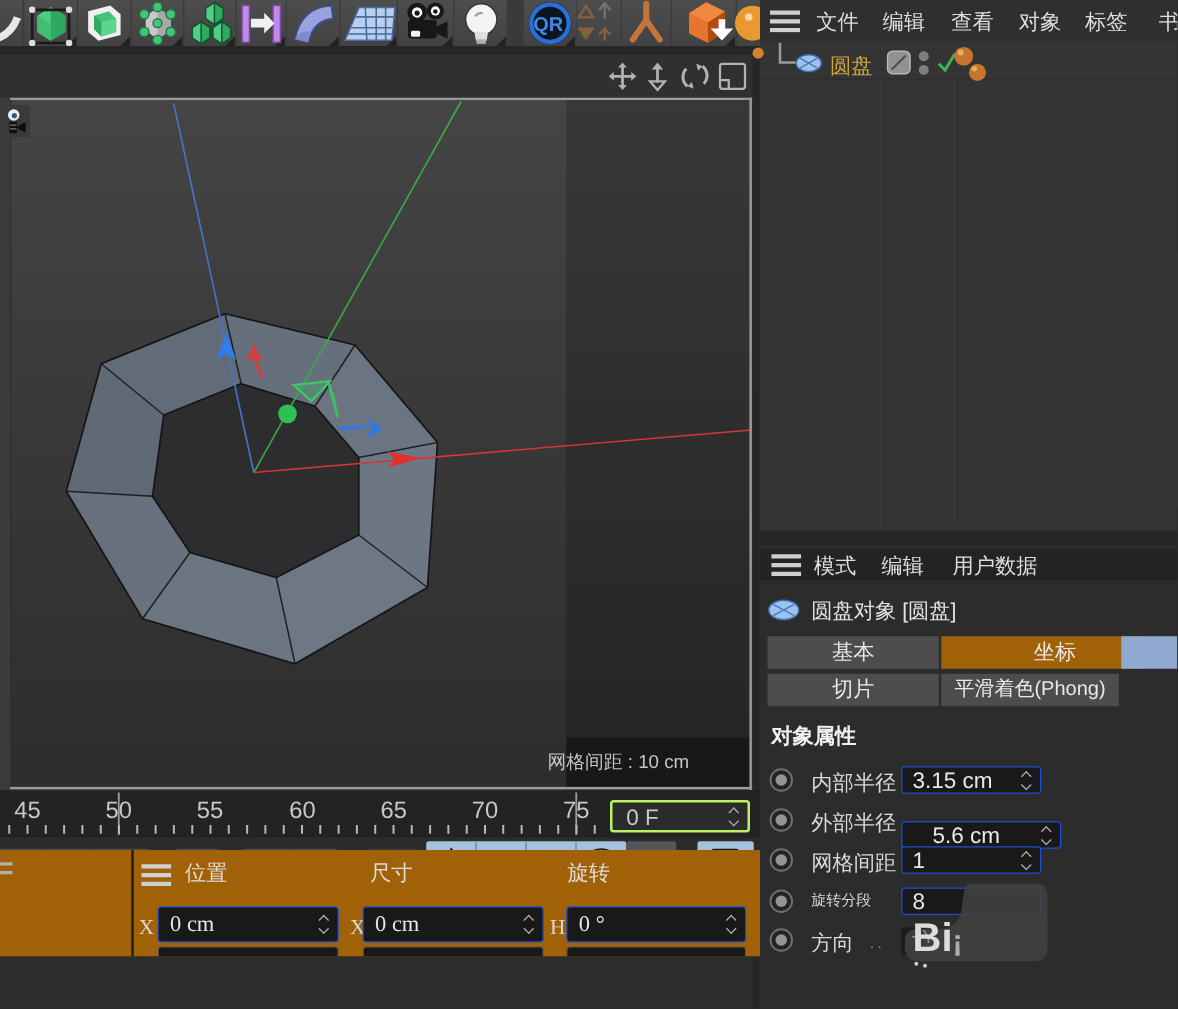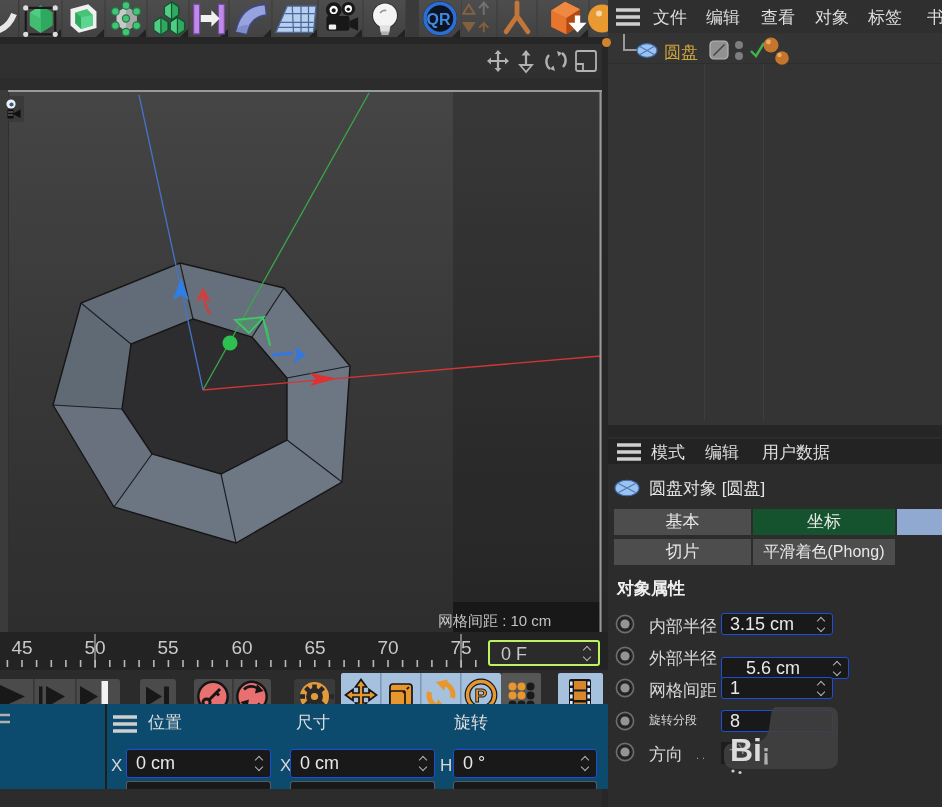--- a/index.html
+++ b/index.html
@@ -236,21 +236,21 @@
   <span class="abs" style="left:97px;top:4px;font-size:17px;color:#dedede;">编辑</span>
   <span class="abs" style="left:154px;top:4px;font-size:17px;color:#dedede;">用户数据</span>
 
   <svg class="abs" style="left:6px;top:42px;" width="26" height="18" xmlns="http://www.w3.org/2000/svg">
     <ellipse cx="13" cy="9" rx="12" ry="7.8" fill="#9cc3f0" stroke="#3f6eae" stroke-width="1.1"></ellipse>
     <path d="M4.5 4.5 L21.5 13.5 M21.5 4.5 L4.5 13.5" stroke="#4a78b8" stroke-width="1.1"></path>
   </svg>
   <span class="abs" style="left:41px;top:40px;font-size:17px;color:#e2e2e2;">圆盘对象 [圆盘]</span>
 
   <div class="abs" style="left:6px;top:72px;width:137px;height:26px;background:#4d4d4d;color:#e8e8e8;font-size:17px;text-align:center;line-height:26px;">基本</div>
-  <div class="abs" style="left:145px;top:72px;width:142px;height:26px;background:#14532d;color:#e8e8e8;font-size:17px;text-align:center;line-height:26px;">坐标</div>
+  <div class="abs" style="left:145px;top:72px;width:142px;height:26px;background:#a16207;color:#e8e8e8;font-size:17px;text-align:center;line-height:26px;padding-left:20px;">坐标</div>
   <div class="abs" style="left:289px;top:72px;width:45px;height:26px;background:#8fa9d0;"></div>
   <div class="abs" style="left:6px;top:102px;width:137px;height:26px;background:#4d4d4d;color:#e8e8e8;font-size:17px;text-align:center;line-height:26px;">切片</div>
   <div class="abs" style="left:145px;top:102px;width:142px;height:26px;background:#4d4d4d;color:#e8e8e8;font-size:16px;text-align:center;line-height:26px;">平滑着色(Phong)</div>
 
   <span class="abs" style="left:9px;top:140px;font-size:17px;font-weight:bold;color:#f0f0f0;">对象属性</span>
 
   <svg class="abs" style="left:7px;top:176px;" width="22" height="150" xmlns="http://www.w3.org/2000/svg">
     <g>
       <circle cx="10" cy="11" r="8.6" fill="#242424" stroke="#6e6e6e" stroke-width="1.6"></circle>
       <circle cx="10" cy="11" r="4.6" fill="#949494"></circle>
@@ -331,21 +331,21 @@
     <path d="M-6 8 l5 2 l-1.5 -5.5 z" fill="#b2b2b2" stroke="none"></path>
   </g>
 
   <g transform="translate(106,17)" stroke-width="1.8">
     <rect x="-10" y="-10" width="20" height="20" rx="2"></rect>
     <path d="M-10 3 H-3 V10"></path>
   </g>
 </svg>
 </div>
 
-<div class="abs" id="viewport" style="left:0;top:90px;width:602px;height:432px;">
+<div class="abs" id="viewport" style="left:0;top:78px;width:602px;height:432px;">
 <svg width="602" height="554" xmlns="http://www.w3.org/2000/svg">
 <defs>
 <linearGradient id="vpg" x1="0" y1="0" x2="0" y2="1">
 <stop offset="0" stop-color="#454545"></stop>
             <stop offset="0.5" stop-color="#383838"></stop>
             <stop offset="1" stop-color="#2d2d2d"></stop>
 </linearGradient>
 </defs>
 <rect x="0" y="0" width="602" height="554" fill="url(#vpg)"></rect>
 <rect x="0" y="0" width="8" height="554" fill="#3b3b3b"></rect>
@@ -577,21 +577,21 @@
             <rect x="7.4" y="-7" width="2.6" height="4"></rect>
             <rect x="7.4" y="-0.5" width="2.6" height="4"></rect>
             <rect x="7.4" y="6" width="2.6" height="4"></rect>
             <rect x="7.4" y="12" width="2.6" height="3.4"></rect>
     </g>
   </g>
   <polygon points="603,46 593,46 603,36" fill="#1e1e1e"></polygon>
 </svg>
 </div>
 
-<div class="abs" id="coords" style="left:0;top:704px;width:608px;height:85px;background:#0c4a6e;">
+<div class="abs" id="coords" style="left:0;top:680px;width:608px;height:85px;background:#a16207;font-family:Liberation Serif, serif;">
 
   <div class="abs" style="left:105px;top:0;width:2px;height:85px;background:#1e1e1e;"></div>
   <svg class="abs" style="left:0;top:8px;" width="12" height="16" xmlns="http://www.w3.org/2000/svg">
     <path d="M0 3 h10 M0 10 h10" stroke="#b0b0b0" stroke-width="2.6"></path>
   </svg>
 
   <svg class="abs" style="left:113px;top:11px;" width="24" height="18" xmlns="http://www.w3.org/2000/svg">
     <path d="M0 2 h24 M0 9 h24 M0 16 h24" stroke="#cfcfcf" stroke-width="3.4"></path>
   </svg>
   <span class="abs" style="left:148px;top:7px;font-size:17px;color:#dedede;">位置</span>

